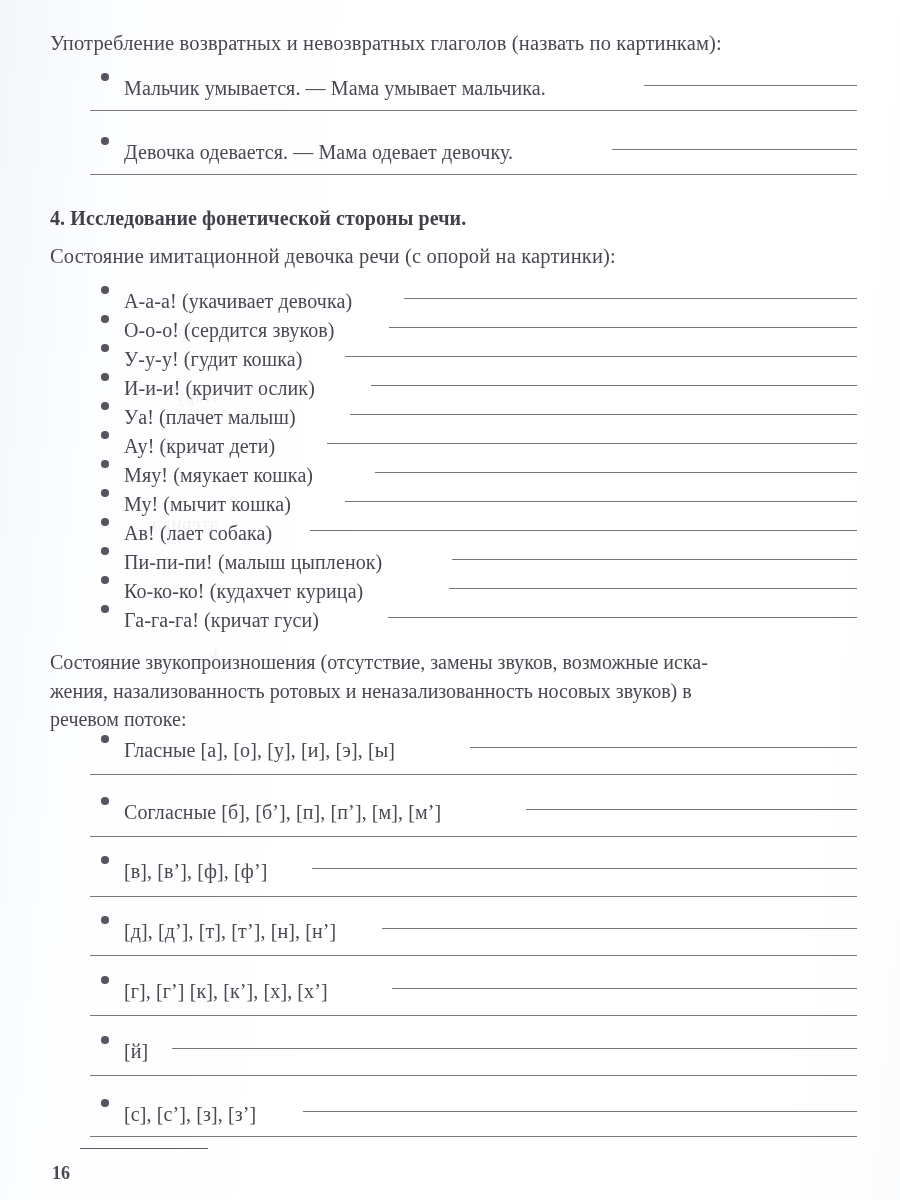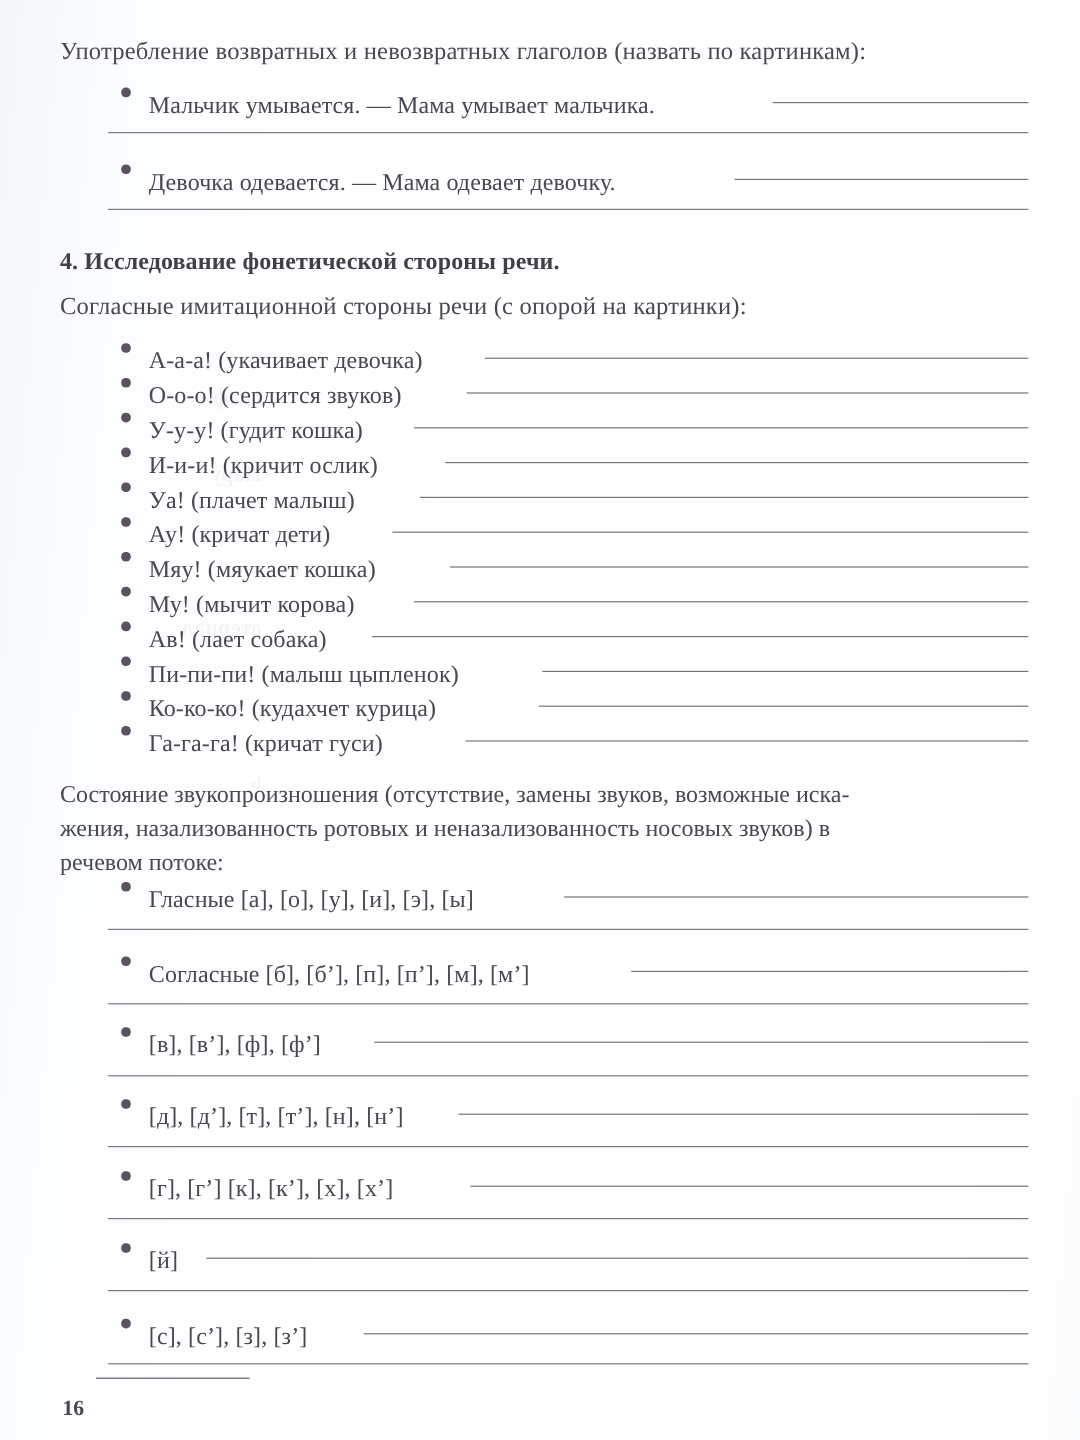--- a/index.html
+++ b/index.html
@@ -173,21 +173,21 @@
 
   <div class="row" style="top:128px;">
     <span class="bullet"></span>
     <span class="row-label">Девочка одевается. — Мама одевает девочку.</span>
     <span class="row-rule" style="left:612px;"></span>
   </div>
   <div class="cont-rule" style="top:174px;"></div>
 
   <div class="section-heading" style="top:207px;">4. Исследование фонетической стороны речи.</div>
 
-  <div class="sub-line" style="top:243px;">Согласные имитационной стороны речи (с опорой на картинки):</div>
+  <div class="sub-line" style="top:243px;">Состояние имитационной девочка речи (с опорой на картинки):</div>
 
   <div class="row" style="top:277px;">
     <span class="bullet"></span>
     <span class="row-label">А-а-а! (укачивает девочка)</span>
     <span class="row-rule" style="left:404px;"></span>
   </div>
 
   <div class="row" style="top:306px;">
     <span class="bullet"></span>
     <span class="row-label">О-о-о! (сердится звуков)</span>
@@ -219,21 +219,21 @@
   </div>
 
   <div class="row" style="top:451px;">
     <span class="bullet"></span>
     <span class="row-label">Мяу! (мяукает кошка)</span>
     <span class="row-rule" style="left:375px;"></span>
   </div>
 
   <div class="row" style="top:480px;">
     <span class="bullet"></span>
-    <span class="row-label">Му! (мычит корова)</span>
+    <span class="row-label">Му! (мычит кошка)</span>
     <span class="row-rule" style="left:345px;"></span>
   </div>
 
   <div class="row" style="top:509px;">
     <span class="bullet"></span>
     <span class="row-label">Ав! (лает собака)</span>
     <span class="row-rule" style="left:310px;"></span>
   </div>
 
   <div class="row" style="top:538px;">

